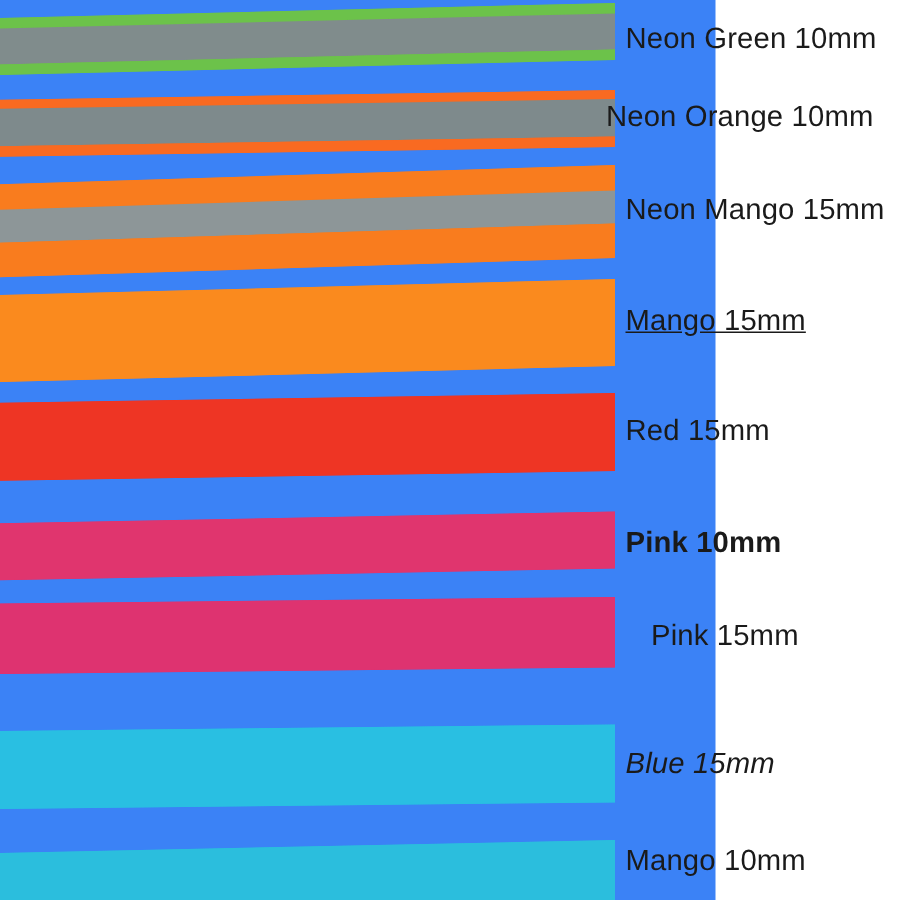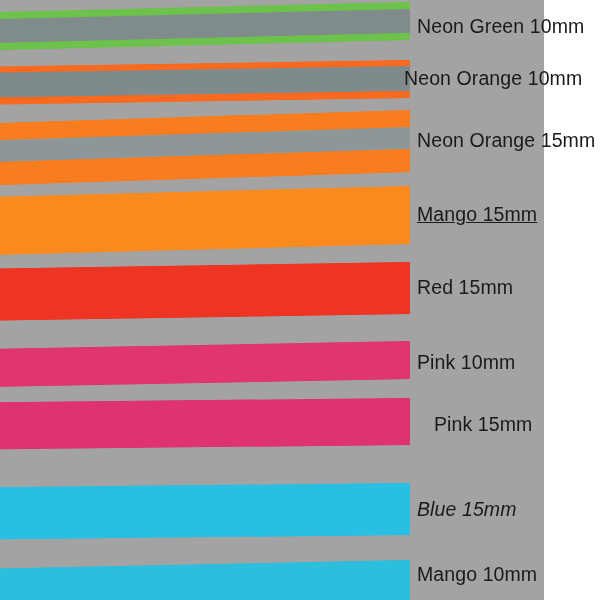--- a/index.html
+++ b/index.html
@@ -40,21 +40,21 @@
     font-size: 19.5px;
     font-family: "Liberation Sans", sans-serif;
     letter-spacing: 0.1px;
     white-space: nowrap;
     line-height: 1;
   }
 </style>
 </head>
 <body>
 
-<div id="swatch-board" style="background: #a3a3a3; width: 544px; height: 600px;">
+<div id="swatch-board" style="background: #3b82f6; width: 477px; height: 600px;">
     <div class="swatch-row" style="top: 0px;">
       <div class="strip" style="top: 2px; width: 410px; height: 38px; transform: skewY(-1.4deg); transform-origin: right center; background: rgb(108, 194, 74);">
         <div class="strip-band" style="top: 0px; height: 7px; background: rgb(108, 194, 74);"></div>
         <div class="strip-band" style="top: 7px; height: 24px; background: rgb(128, 140, 140);"></div>
         <div class="strip-band" style="top: 31px; height: 7px; background: rgb(108, 194, 74);"></div>
       </div>
       <div class="strip-label" style="left: 417px; top: 17px;">Neon Green 10mm</div>
     </div>
     <div class="swatch-row" style="top: 0px;">
       <div class="strip" style="top: 60px; width: 410px; height: 38px; transform: skewY(-0.9deg); transform-origin: right center; background: rgb(249, 106, 33);">
@@ -63,39 +63,39 @@
         <div class="strip-band" style="top: 31px; height: 7px; background: rgb(249, 106, 33);"></div>
       </div>
       <div class="strip-label" style="left: 404px; top: 69px;">Neon Orange 10mm</div>
     </div>
     <div class="swatch-row" style="top: 0px;">
       <div class="strip" style="top: 110px; width: 410px; height: 62px; transform: skewY(-1.8deg); transform-origin: right center; background: rgb(249, 124, 30);">
         <div class="strip-band" style="top: 0px; height: 17px; background: rgb(249, 124, 30);"></div>
         <div class="strip-band" style="top: 17px; height: 22px; background: rgb(141, 150, 152);"></div>
         <div class="strip-band" style="top: 39px; height: 23px; background: rgb(249, 124, 30);"></div>
       </div>
-      <div class="strip-label" style="left: 417px; top: 131px;">Neon Orange 15mm</div>
+      <div class="strip-label" style="left: 417px; top: 131px;">Neon Mango 15mm</div>
     </div>
     <div class="swatch-row" style="top: 0px;">
       <div class="strip" style="top: 186px; width: 410px; height: 58px; transform: skewY(-1.5deg); transform-origin: right center; background: rgb(250, 138, 30);">
         <div class="strip-band" style="top: 0px; height: 58px; background: rgb(250, 138, 30);"></div>
       </div>
       <div class="strip-label" style="left: 417px; top: 205px; text-decoration: underline;">Mango 15mm</div>
     </div>
     <div class="swatch-row" style="top: 0px;">
       <div class="strip" style="top: 262px; width: 410px; height: 52px; transform: skewY(-0.9deg); transform-origin: right center; background: rgb(238, 53, 36);">
         <div class="strip-band" style="top: 0px; height: 52px; background: rgb(238, 53, 36);"></div>
       </div>
       <div class="strip-label" style="left: 417px; top: 278px;">Red 15mm</div>
     </div>
     <div class="swatch-row" style="top: 0px;">
       <div class="strip" style="top: 341px; width: 410px; height: 38px; transform: skewY(-1.1deg); transform-origin: right center; background: rgb(224, 53, 110);">
         <div class="strip-band" style="top: 0px; height: 38px; background: rgb(224, 53, 110);"></div>
       </div>
-      <div class="strip-label" style="left: 417px; top: 353px;">Pink 10mm</div>
+      <div class="strip-label" style="left: 417px; top: 353px; font-weight: bold;">Pink 10mm</div>
     </div>
     <div class="swatch-row" style="top: 0px;">
       <div class="strip" style="top: 398px; width: 410px; height: 47px; transform: skewY(-0.6deg); transform-origin: right center; background: rgb(222, 51, 112);">
         <div class="strip-band" style="top: 0px; height: 47px; background: rgb(222, 51, 112);"></div>
       </div>
       <div class="strip-label" style="left: 434px; top: 415px;">Pink 15mm</div>
     </div>
     <div class="swatch-row" style="top: 0px;">
       <div class="strip" style="top: 483px; width: 410px; height: 52px; transform: skewY(-0.6deg); transform-origin: right center; background: rgb(41, 191, 226);">
         <div class="strip-band" style="top: 0px; height: 52px; background: rgb(41, 191, 226);"></div>

